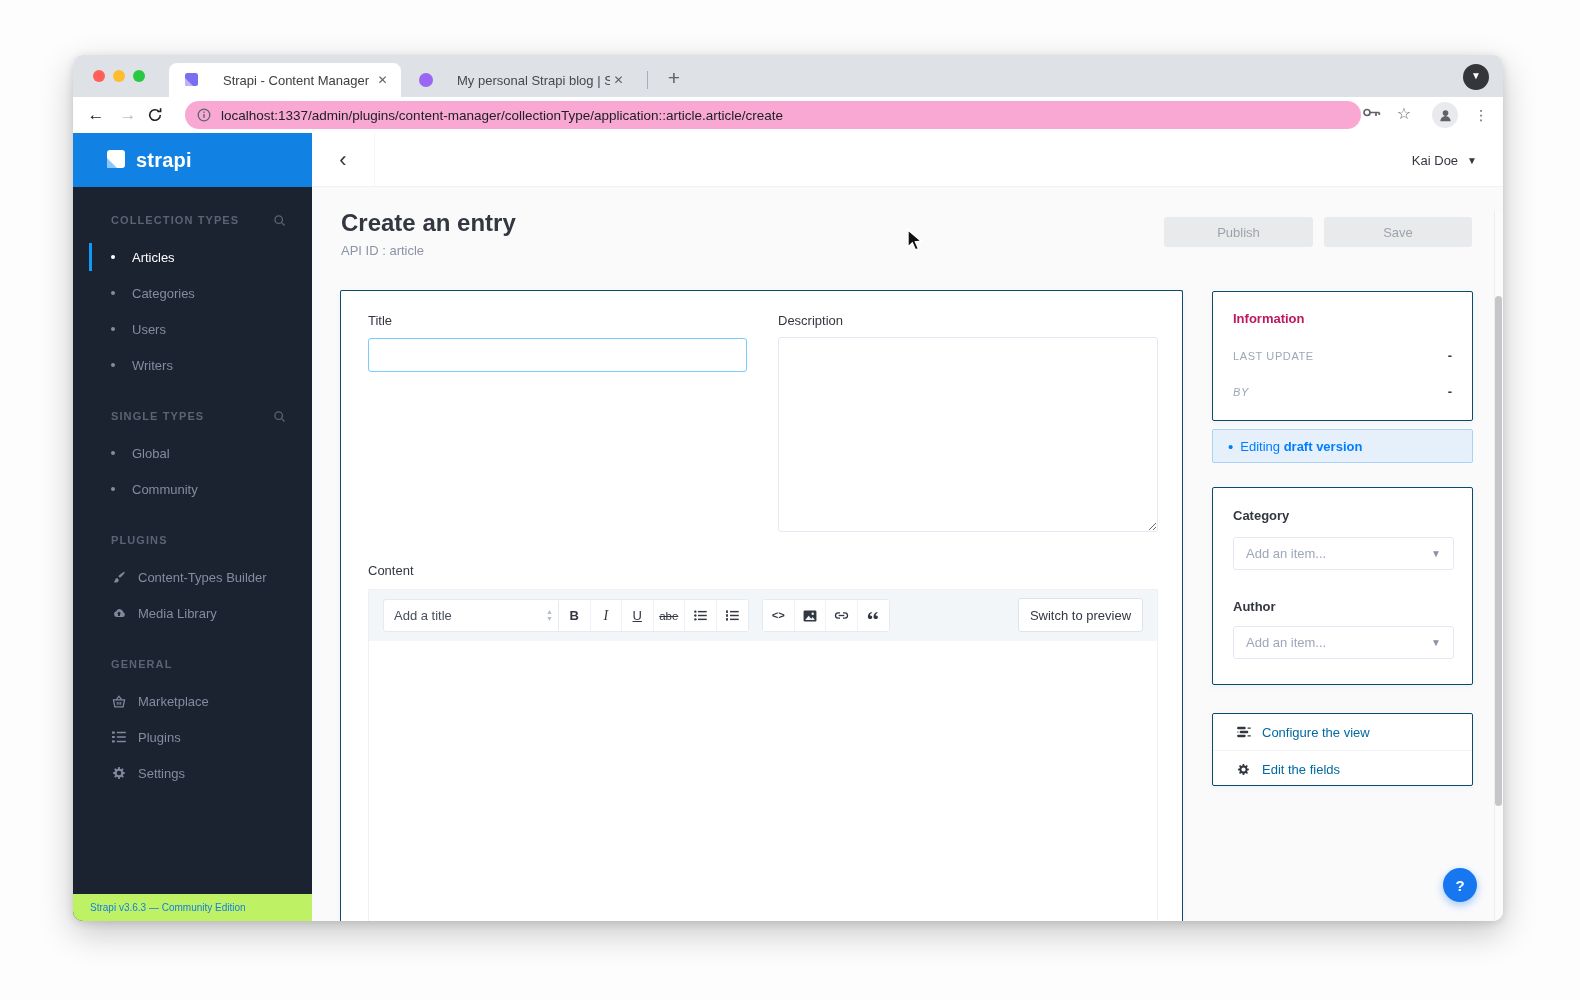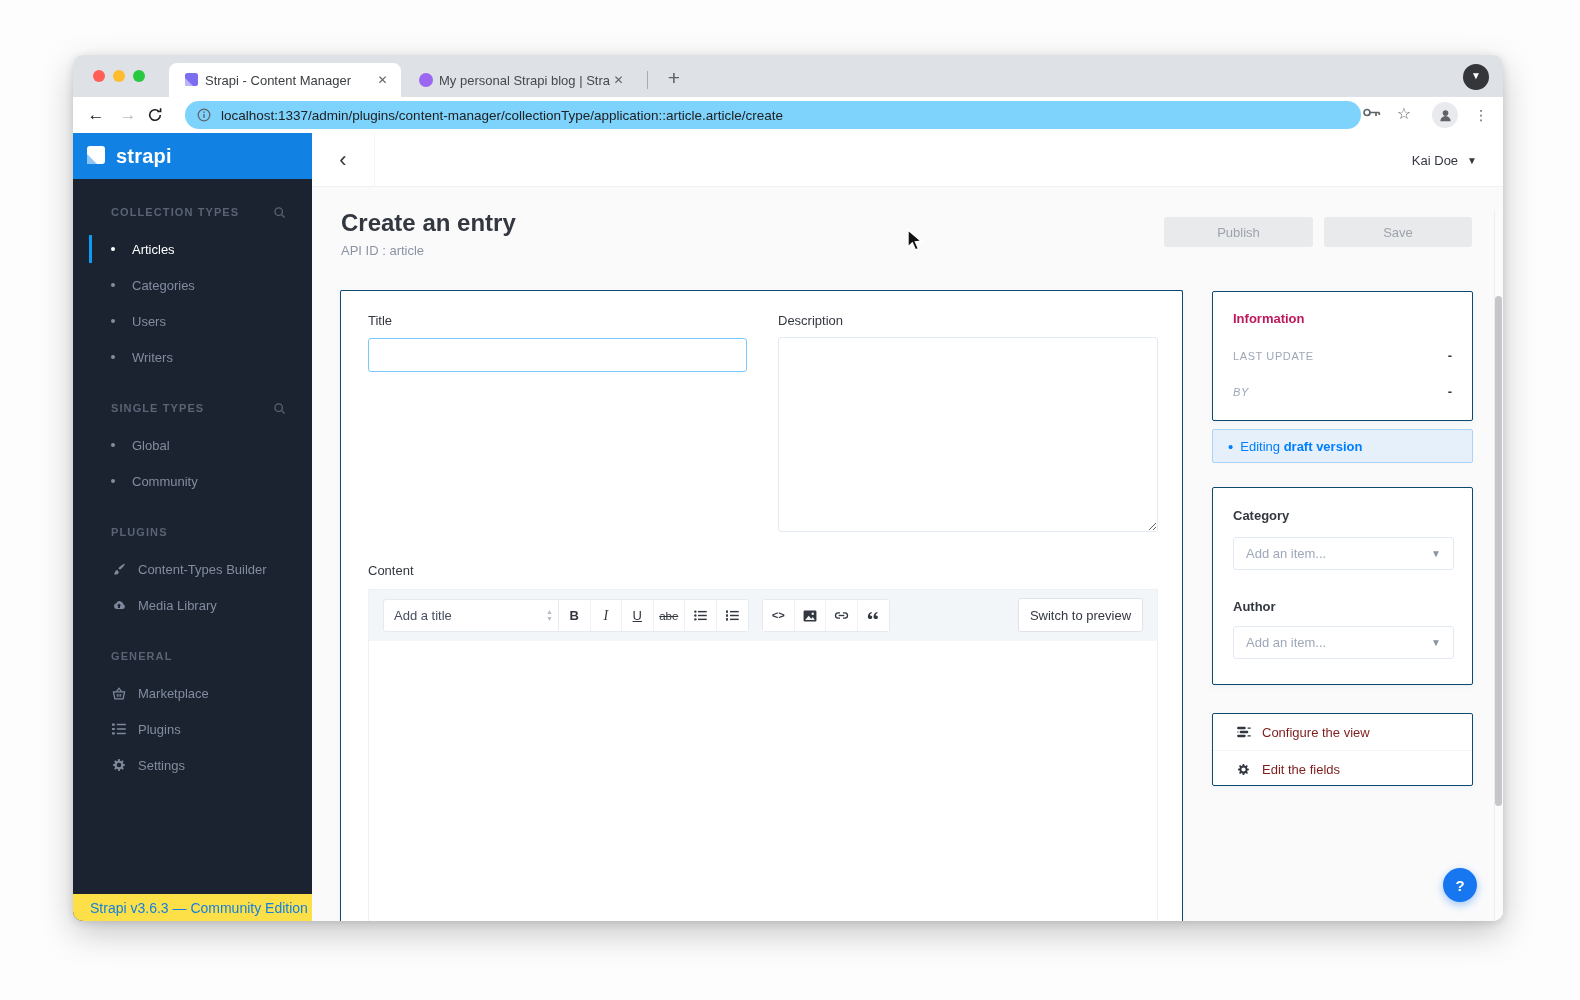--- a/index.html
+++ b/index.html
@@ -11,72 +11,72 @@
 
   
   .tabstrip { position:absolute; left:0; top:0; right:0; height:42px; background:#dee1e6; }
   .lights { position:absolute; left:20px; top:15px; display:flex; gap:8px; }
   .light { width:12px; height:12px; border-radius:50%; }
   .light.red { background:#ff5f57; } .light.yellow { background:#febc2e; } .light.green { background:#28c840; }
   .tab { position:absolute; top:8px; height:34px; width:232px; display:flex; align-items:center;
          padding:0 10px 0 14px; font-size:13px; color:#3c4043; }
   .tab.active { background:#fff; border-radius:8px 8px 0 0; }
   .tab.t1 { left:96px; } .tab.t2 { left:332px; color:#454a4f; }
-  .tab-title { flex:1; white-space:nowrap; overflow:hidden; margin-left:6px; }
+  .tab-title { flex:1; white-space:nowrap; overflow:hidden; margin-left:24px; }
   .tab-close { width:17px; height:17px; line-height:17px; text-align:center; border-radius:50%;
                color:#5f6368; font-size:12px; }
   .fav-strapi { width:16px; height:16px; position:relative; flex:0 0 16px; }
   .fav-strapi .sq { position:absolute; left:2px; top:1px; width:13px; height:13px; border-radius:2.5px; background:#7b6ff0; }
   .fav-strapi .tri { position:absolute; left:2px; top:6px; width:0; height:0;
                      border-left:8px solid #bdb4fa; border-top:8px solid transparent; transform:translateY(0); border-radius:0 0 0 2px;}
   .fav-circle { width:14px; height:14px; border-radius:50%; background:#9a66f2; flex:0 0 14px; }
   .tab-divider { position:absolute; left:574px; top:16px; width:1px; height:18px; background:#a8adb3; }
   .newtab { position:absolute; left:586px; top:9px; width:30px; height:30px; text-align:center; line-height:28px;
             font-size:21px; color:#5f6368; border-radius:50%; }
   .tabsearch { position:absolute; right:14px; top:9px; width:26px; height:26px; border-radius:50%;
                background:#35363a; color:#fff; text-align:center; line-height:24px; font-size:10px; }
 
   
   .btoolbar { position:absolute; left:0; top:42px; right:0; height:36px; background:#fff; }
   .navbtn { position:absolute; top:5px; width:26px; height:26px; text-align:center; line-height:26px;
             font-size:17px; color:#202124; border-radius:50%; }
   .navbtn.fwd { color:#b8bcc1; }
   .urlpill { position:absolute; left:112px; top:4px; width:1176px; height:28px; border-radius:14px;
-             background:#7dd3fc; display:flex; align-items:center; padding:0 12px; }
+             background:#f9a8d4; display:flex; align-items:center; padding:0 12px; }
   .urltext { font-size:13.5px; color:#202124; margin-left:10px; white-space:nowrap; }
   .tb-ic { position:absolute; top:9px; color:#5f6368; }
   .avatar { position:absolute; top:5px; width:26px; height:26px; border-radius:50%; background:#e8eaed;
             display:flex; align-items:center; justify-content:center; }
   .kebab { position:absolute; top:6px; width:16px; height:24px; color:#5f6368; font-size:14px; line-height:24px; text-align:center; }
 
   
   .app { position:absolute; left:0; top:78px; right:0; bottom:0; }
 
   
   .sidebar { position:absolute; left:0; top:0; width:239px; bottom:0; background:#1b2230; }
-  .logo { height:46px; background:#1182e4; display:flex; align-items:center; padding-left:14px; }
+  .logo { height:54px; background:#1182e4; display:flex; align-items:center; padding-left:34px; }
   .logomark { width:20px; height:20px; position:relative; margin-right:9px; }
   .logomark .sq { position:absolute; left:0; top:0; width:18px; height:18px; border-radius:3px; background:#fff; }
   .logomark .tri { position:absolute; left:0; top:8px; width:0; height:0;
                    border-left:10px solid #8fc6f8; border-top:10px solid transparent; }
   .logotext { color:#fff; font-size:20px; font-weight:bold; letter-spacing:.2px; }
   .side-section { margin-top:23px;margin-left:16px; }
   .sec-head { display:flex; align-items:center; justify-content:space-between; padding:0 26px 0 22px;
               height:20px; margin-bottom:9px; }
   .sec-label { font-size:11px; font-weight:bold; letter-spacing:1.1px; color:#5a6474; }
   .sec-search { color:#5a6474; display:flex; }
   .side-item { height:36px; display:flex; align-items:center; padding-left:22px; font-size:13px;
                color:#828da0; position:relative; }
   .side-item .bullet { width:4px; height:4px; border-radius:50%; background:#828da0; margin-right:17px; }
   .side-item.active { color:#fff; }
   .side-item.active .bullet { background:#fff; }
   .side-item.active::before { content:""; position:absolute; left:0; top:4px; bottom:4px; width:3px; background:#0e9bf5; }
   .side-item .micon { width:16px; margin-right:11px; display:flex; justify-content:center; color:#7e899c; }
-  .side-footer { position:absolute; left:0; right:0; bottom:0; height:27px; background:#fde047;
-                 display:flex; align-items:center; padding-left:17px; font-size:14px; color:#147fe0; }
+  .side-footer { position:absolute; left:0; right:0; bottom:0; height:27px; background:#bef264;
+                 display:flex; align-items:center; padding-left:17px; font-size:10px; color:#147fe0; }
 
   
   .main { position:absolute; left:239px; right:0; top:0; bottom:0; background:#fafafb; }
   .main-header { position:absolute; left:0; right:0; top:0; height:54px; background:#fff; border-bottom:1px solid #f1f1f3; }
   .backbtn { position:absolute; left:0; top:0; width:63px; height:54px; border-right:1px solid #f5f5f6;
              display:flex; align-items:center; justify-content:center; font-size:22px; color:#333740; }
   .userbox { position:absolute; right:26px; top:0; height:54px; display:flex; align-items:center; gap:9px;
              font-size:13px; color:#333740; font-weight:500; }
   .userbox .caret { font-size:10px; color:#333740; }
 
@@ -129,21 +129,21 @@
                   border:1px solid #aad2f8; border-radius:2px; display:flex; align-items:center;
                   padding-left:15px; font-size:13px; color:#007eff; }
   .draft-banner .dot { font-size:15px; margin-right:7px; line-height:1; }
   .rel-card { top:300px; height:198px; }
   .rel-label { position:absolute; left:20px; font-size:13px; font-weight:bold; color:#333740; }
   .rel-select { position:absolute; left:20px; width:221px; height:33px; border:1px solid #e3e9f3; border-radius:3px;
                 background:#fff; display:flex; align-items:center; padding:0 12px; font-size:13px; color:#9ea7b8; }
   .rel-select .caret { margin-left:auto; color:#8b93a4; font-size:10px; }
   .links-card { top:526px; height:73px; }
   .link-row { position:absolute; left:0; right:0; height:36px; display:flex; align-items:center;
-              padding-left:24px; font-size:13px; color:#7f1d1d; }
+              padding-left:24px; font-size:13px; color:#0369a1; }
   .link-row .licon { width:16px; margin-right:9px; display:flex; color:#333740; }
   .link-div { position:absolute; left:0; right:0; top:36px; height:1px; background:#f3f4f7; }
 
   .help-fab { position:absolute; left:1131px; top:681px; width:34px; height:34px; border-radius:50%;
               background:#1677f0; color:#fff; font-size:15px; font-weight:bold; border:none;
               box-shadow:0 3px 8px rgba(22,119,240,.4); }
 
   
   .scrolltrack { position:absolute; right:0; top:78px; width:9px; bottom:0; background:#fbfbfb; border-left:1px solid #ededee; }
   .scrollthumb { position:absolute; right:1px; top:85px; width:7px; height:510px; border-radius:4px; background:#c4c6c9; }

